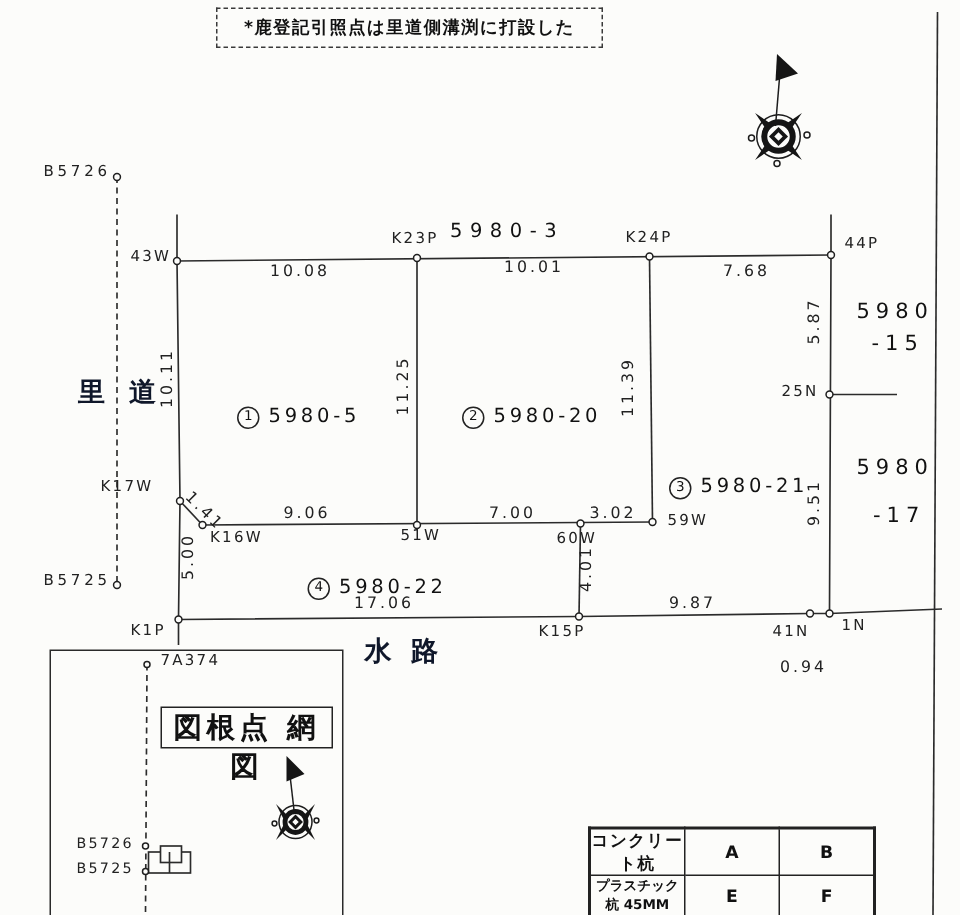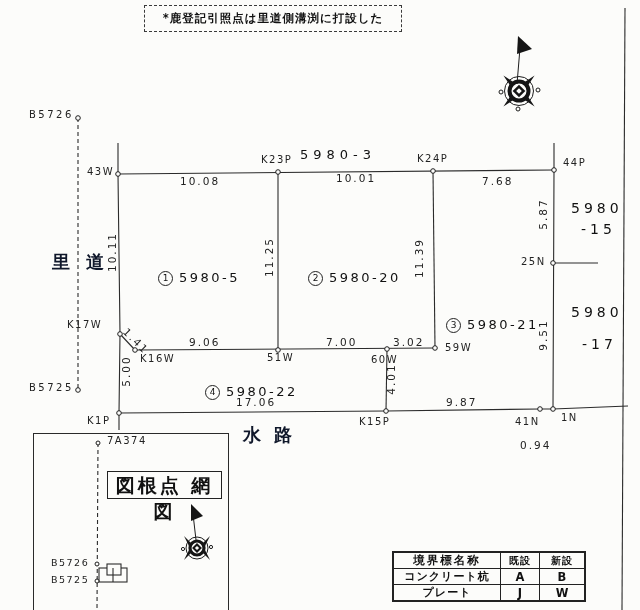--- a/index.html
+++ b/index.html
@@ -198,29 +198,29 @@
   <div class="lbl bigpar" style="left:582px;top:326px;margin-top:11px;">-17</div>
 
   <div class="inset-frame"></div>
   <div class="lbl pt" style="left:107px;top:436px;">7A374</div>
   <div class="title-box">図根点 網図</div>
   <div class="lbl inset-bench" style="left:51px;top:558px;">B5726</div>
   <div class="lbl inset-bench" style="left:51px;top:575px;">B5725</div>
 
   <table class="legend">
     <tbody>
-        <tr>
-      <th class="c-name">境界標名称</th>
-      <th class="c-ex">既設</th>
-      <th class="c-new">新設</th>
-    </tr>
     <tr>
       <td class="n">コンクリート杭</td>
       <td class="code">A</td>
       <td class="code">B</td>
+    </tr>
+    <tr>
+      <td class="n small">プラスチック杭 45MM</td>
+      <td class="code">E</td>
+      <td class="code">F</td>
     </tr>
     <tr>
       <td class="n">プレート</td>
       <td class="code">J</td>
       <td class="code">W</td>
     </tr>
   </tbody>
     </table>
 
 </div>

